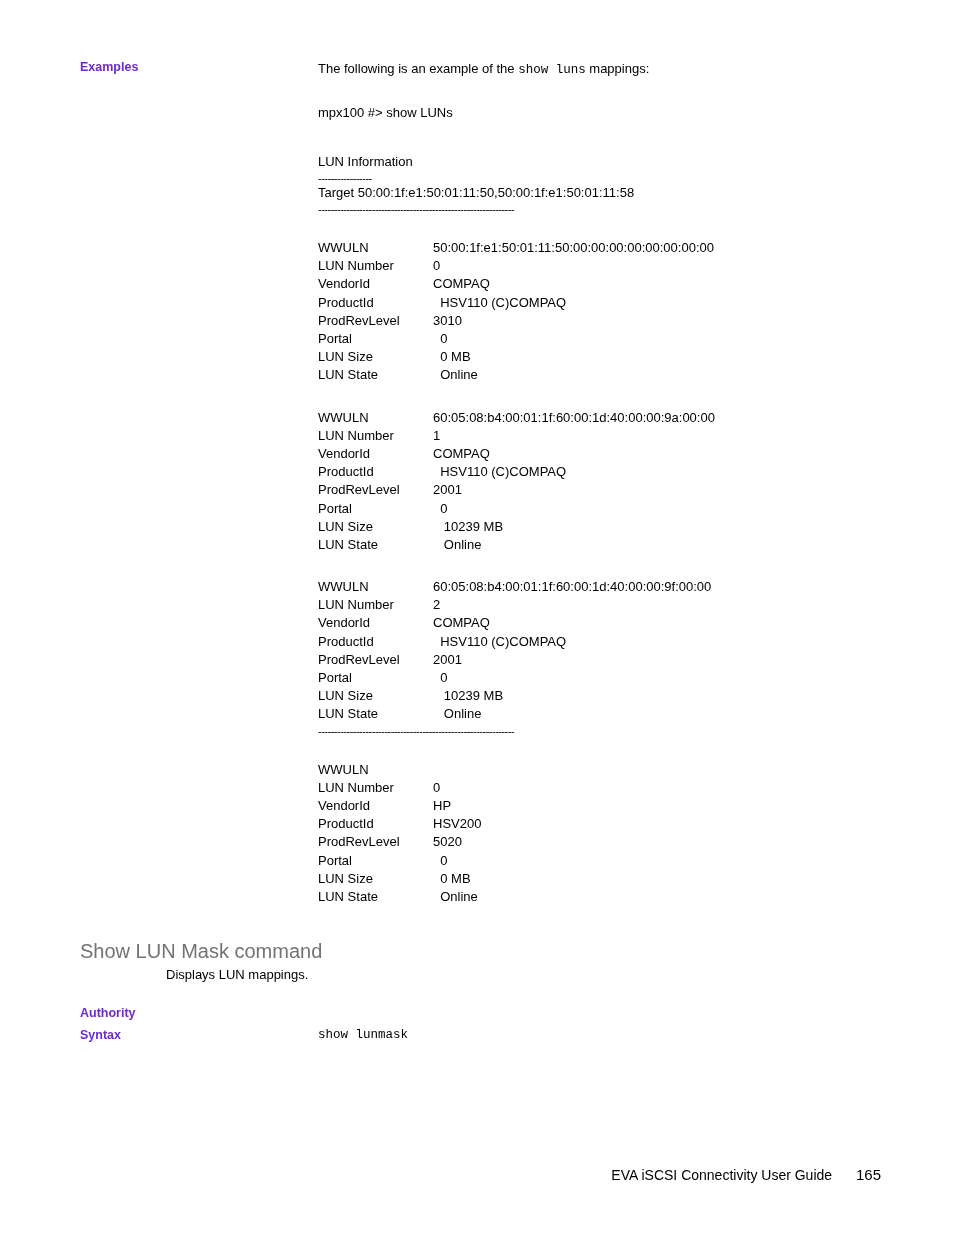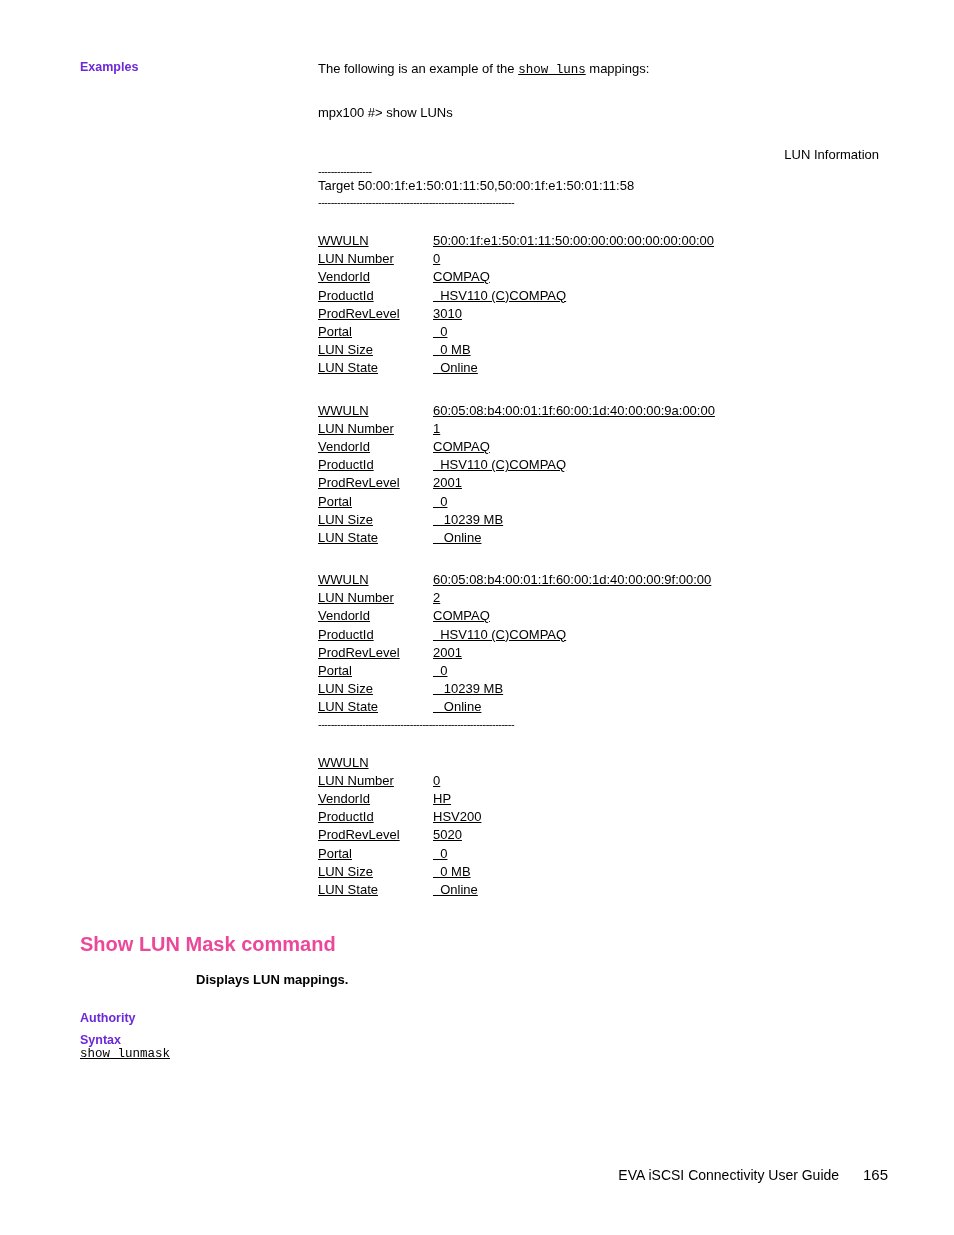--- a/index.html
+++ b/index.html
@@ -12,31 +12,31 @@
       height: 1235px;
       position: relative;
       padding: 60px 75px 60px 80px;
     }
     .section-row { display: flex; margin-bottom: 8px; }
     .label-col { width: 238px; flex-shrink: 0; font-weight: bold; color: #6d28d9; font-size: 12.5px; }
     .content-col { flex: 1; }
     .intro-text { line-height: 1.4; }
     .intro-text .mono { font-family: 'Courier New', monospace; }
     .cmd-line { margin-top: 24px; line-height: 1.4; }
-    .block-header { margin-top: 24px; line-height: 1.4; text-align: right; }
+    .block-header { margin-top: 31px; line-height: 1.4; }
     .dashed-line { font-size: 11px; letter-spacing: -0.5px; margin-top: 1px; }
     .target-line { line-height: 1.4; }
     .lun-block { margin-top: 24px; line-height: 1.4; }
-    .lun-row { display: flex; text-decoration: underline; }
+    .lun-row { display: flex; }
     .lun-label { width: 115px; flex-shrink: 0; white-space: pre; }
     .lun-value { white-space: pre; }
-    .heading { color: #ec4899; font-size: 20px; font-weight: bold; margin-top: 34px; margin-bottom: 16px; }
-    .subtext { margin-left: 116px; margin-bottom: 24px; font-weight: bold; }
-    .mono { font-family: 'Courier New', monospace; font-size: 12.5px; text-decoration: underline; }
-    .footer { position: absolute; bottom: 52px; right: 66px; font-size: 14px; }
+    .heading { color: #737373; font-size: 20px; font-weight: normal; margin-top: 34px; margin-bottom: 4px; }
+    .subtext { margin-left: 86px; margin-bottom: 24px; }
+    .mono { font-family: 'Courier New', monospace; font-size: 12.5px; }
+    .footer { position: absolute; bottom: 52px; right: 73px; font-size: 14px; }
     .footer .title { margin-right: 20px; }
     .footer .pg { font-size: 15px; }
   </style>
 </head>
 <body>
 
 <div class="section-row">
   <div class="label-col">Examples</div>
   <div class="content-col">
     <div class="intro-text">
@@ -186,21 +186,21 @@
         </div>
       </div>
   </div>
 </div>
 
 <div class="heading">Show LUN Mask command</div>
 <div class="subtext">Displays LUN mappings.</div>
 <div class="section-row">
   <div class="label-col">Authority</div>
 </div>
-<div class="section-row" style="margin-top:8px;flex-direction:column;">
+<div class="section-row" style="margin-top:8px;">
   <div class="label-col">Syntax</div>
   <div class="content-col mono">show lunmask</div>
 </div>
 
 <div class="footer">
   <span class="title">EVA iSCSI Connectivity User Guide</span>
   <span class="pg">165</span>
 </div>
 
 </body></html>

